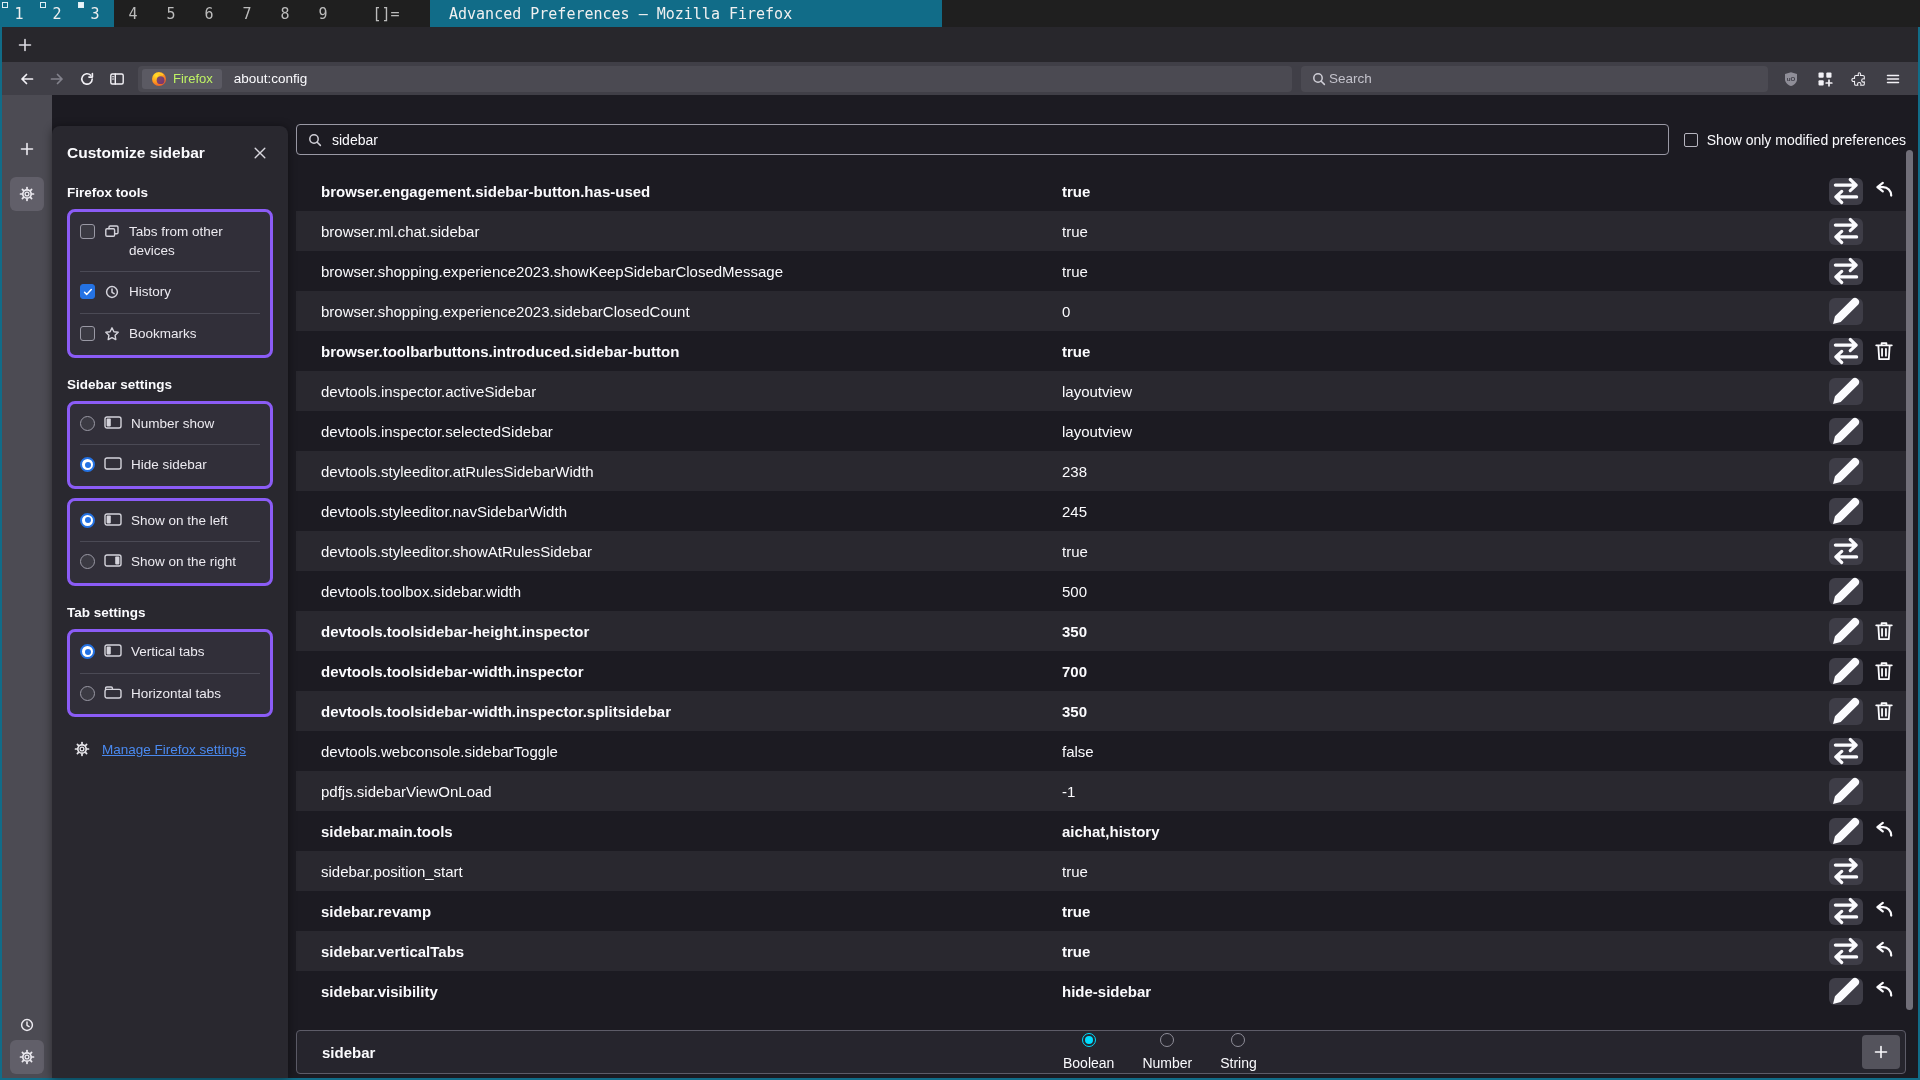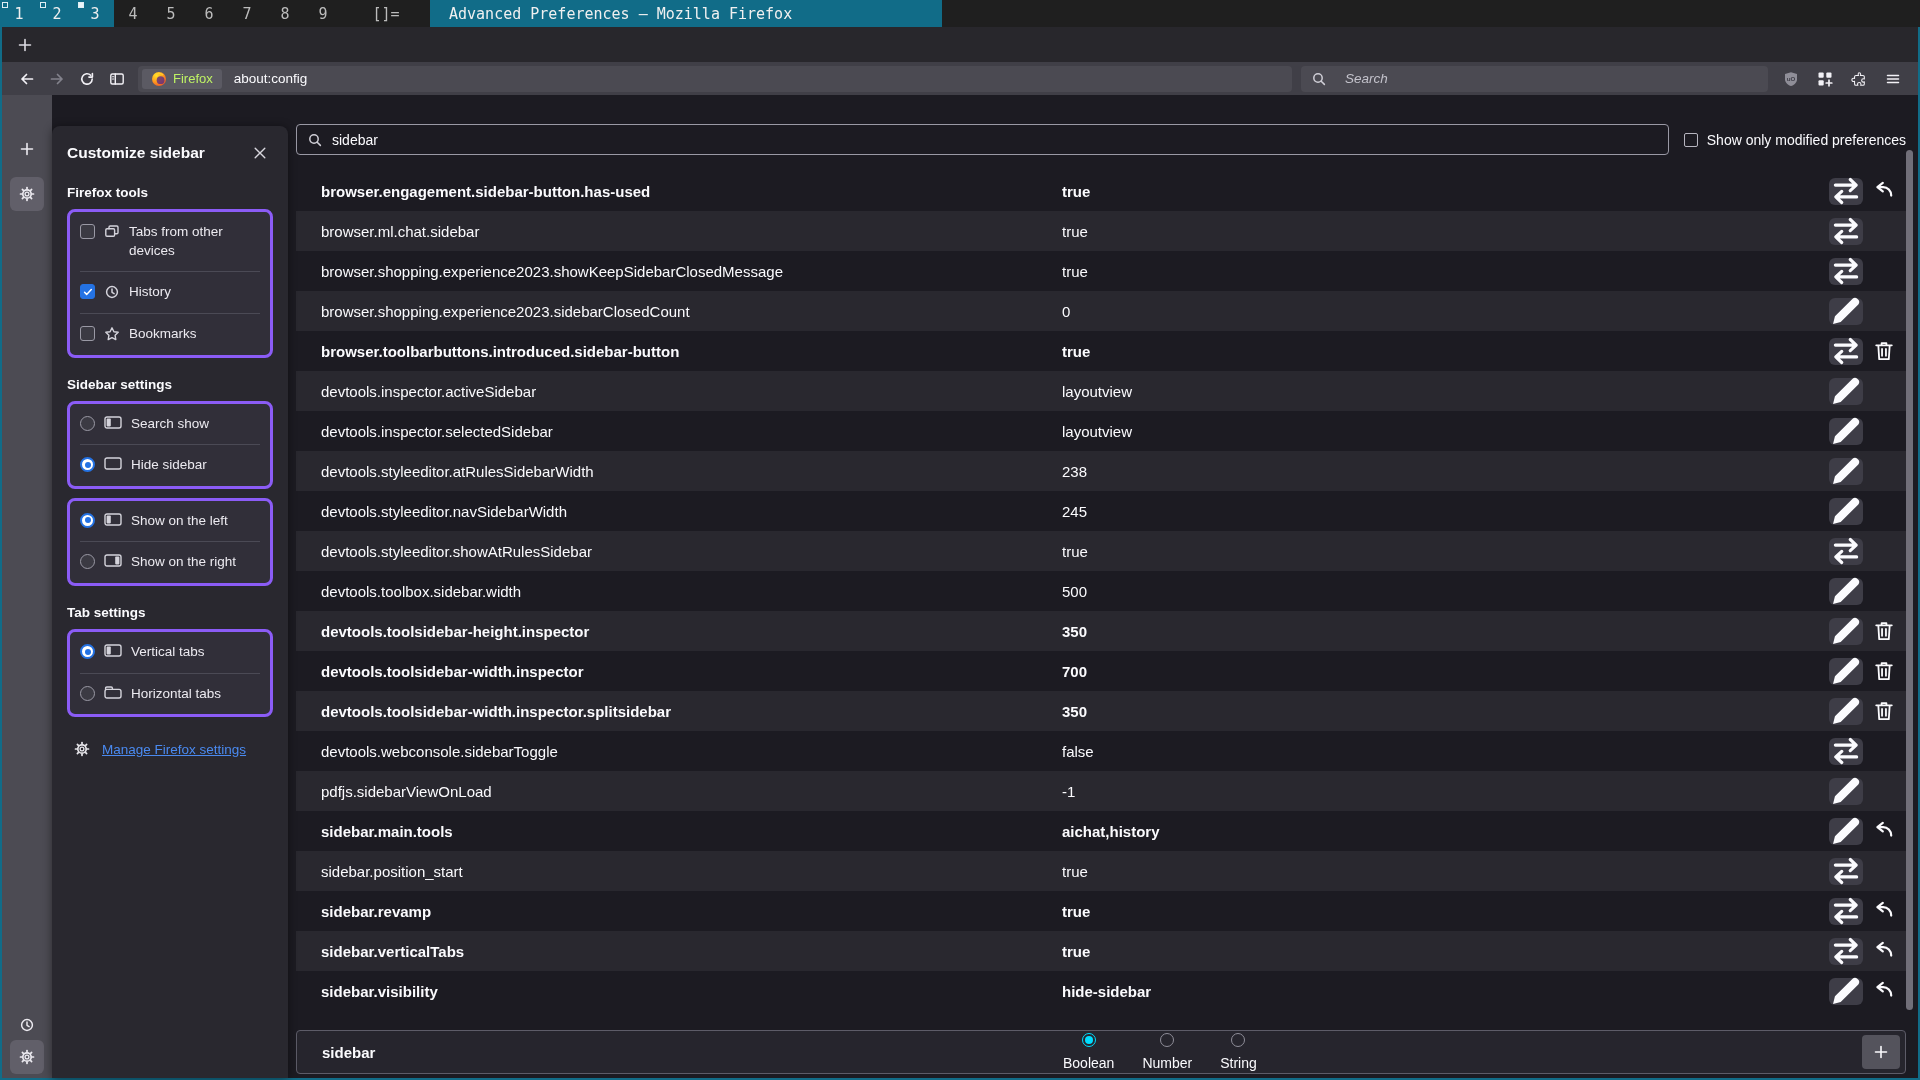--- a/index.html
+++ b/index.html
@@ -23,21 +23,21 @@
   
   #browser{flex:1;display:flex;flex-direction:column;border-left:2px solid #116c88;border-right:2px solid #116c88;border-bottom:2px solid #116c88;box-sizing:border-box;position:relative;background:#1c1b22;}
   #tab-strip{height:35px;background:#28272c;display:flex;align-items:center;flex:none;}
   .tabstrip-new{width:30px;height:28px;margin-left:8px;display:flex;align-items:center;justify-content:center;color:#dcdbe2;border-radius:4px;background:transparent;border:none;}
   #nav-toolbar{height:33px;background:#403f47;display:flex;align-items:center;padding:0 10px;flex:none;}
   .nav-btn{width:30px;height:26px;border:none;background:transparent;border-radius:4px;display:flex;align-items:center;justify-content:center;color:#f2f1f6;padding:0;}
   .nav-btn.dim{color:#83828c;}
   #urlbar{flex:1;height:26px;margin:0 9px 0 6px;background:#4b4a52;border-radius:4px;display:flex;align-items:center;padding:0 8px 0 4px;min-width:0;}
   #identity-chip{height:20px;background:#5b5a63;border-radius:3px;display:flex;align-items:center;gap:6px;padding:0 9px;font-size:13px;color:#bef264;}
   #url-text{margin-left:12px;font-size:13.5px;color:#fbfbfe;white-space:nowrap;}
-  #searchbar{width:467px;height:26px;background:#4b4a52;border-radius:4px;display:flex;align-items:center;gap:18px;padding:0 10px;box-sizing:border-box;color:#c3c2cb;font-size:13.5px;flex:none;margin-right:8px;font-style:italic;}
+  #searchbar{width:467px;height:26px;background:#4b4a52;border-radius:4px;display:flex;align-items:center;gap:2px;padding:0 10px;box-sizing:border-box;color:#c3c2cb;font-size:13.5px;flex:none;margin-right:8px;}
   #searchbar .icon{color:#cfced6;}
   #toolbar-end{display:flex;align-items:center;gap:4px;}
   #toolbar-end .shield{color:#8f8e98;}
 
   
   #body-row{flex:1;display:flex;position:relative;background:#1c1b22;min-height:0;justify-content:space-between;}
   #strip{width:50px;background:#4c4b53;position:relative;flex:none;}
   .strip-btn{position:absolute;left:8px;width:34px;height:30px;border:none;border-radius:6px;display:flex;align-items:center;justify-content:center;color:#eceaf0;background:transparent;padding:0;}
   .strip-btn.boxed{height:34px;background:#615f69;}
   #strip-newtab{top:39px;}
@@ -355,21 +355,21 @@
               <div class="sec-head">Sidebar settings</div>
               <div class="group">
                 <div class="opt">
                   <span class="ctl-radio"></span>
                   <span class="icon icon-sb">
                     <svg viewBox="0 0 18 13">
                       <rect x="1" y="1" width="16" height="11" rx="2" stroke="currentColor" fill="none" stroke-linecap="round" stroke-linejoin="round" stroke-width="1.4"></rect>
                       <rect x="2.6" y="2.6" width="4.2" height="7.8" rx="0.8" fill="currentColor"></rect>
                     </svg>
                   </span>
-                  <span class="opt-label">Search show</span>
+                  <span class="opt-label">Number show</span>
                 </div>
                 <div class="opt-div"></div>
                 <div class="opt">
                   <span class="ctl-radio checked"></span>
                   <span class="icon icon-sb">
                     <svg viewBox="0 0 18 13">
                       <rect x="1" y="1" width="16" height="11" rx="2" stroke="currentColor" fill="none" stroke-linecap="round" stroke-linejoin="round" stroke-width="1.4"></rect>
                     </svg>
                   </span>
                   <span class="opt-label">Hide sidebar</span>

